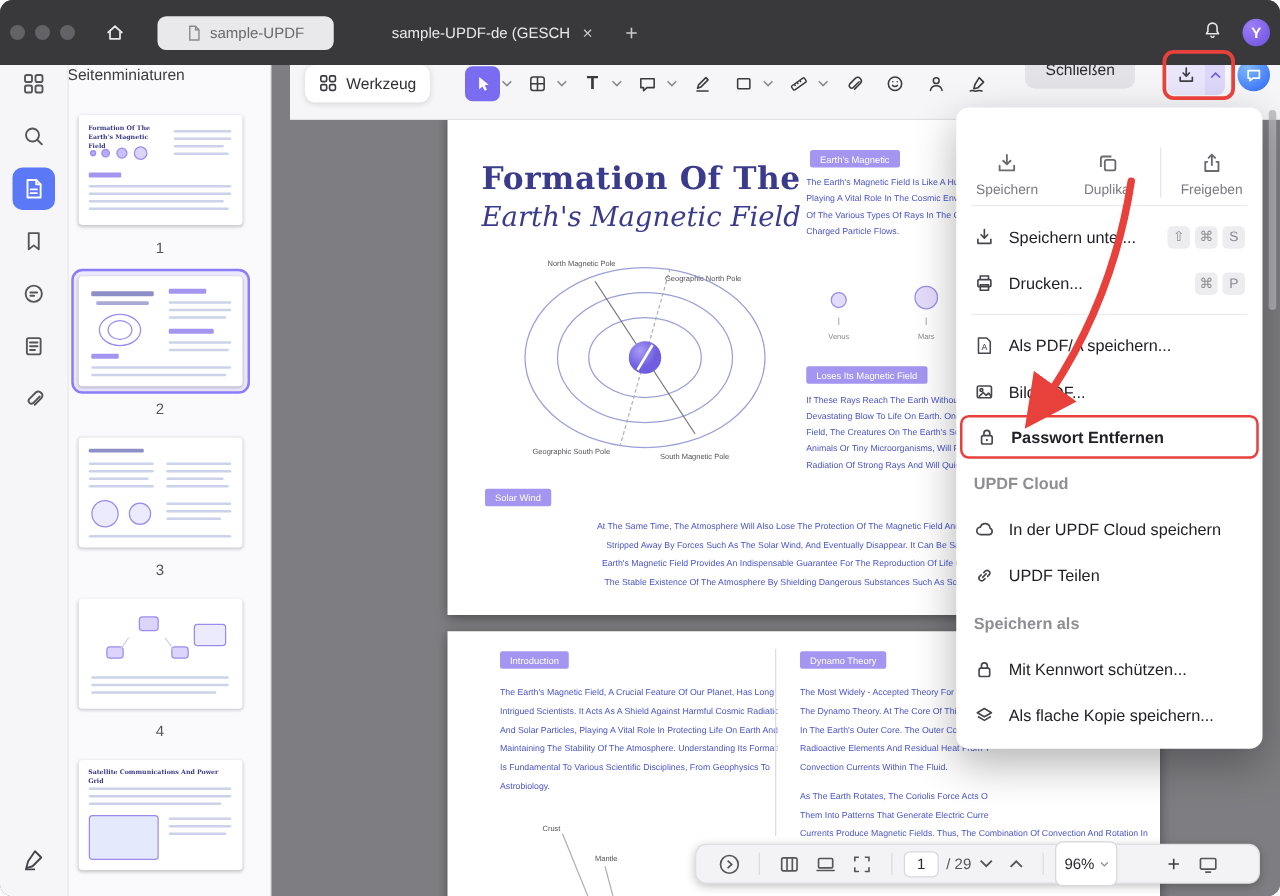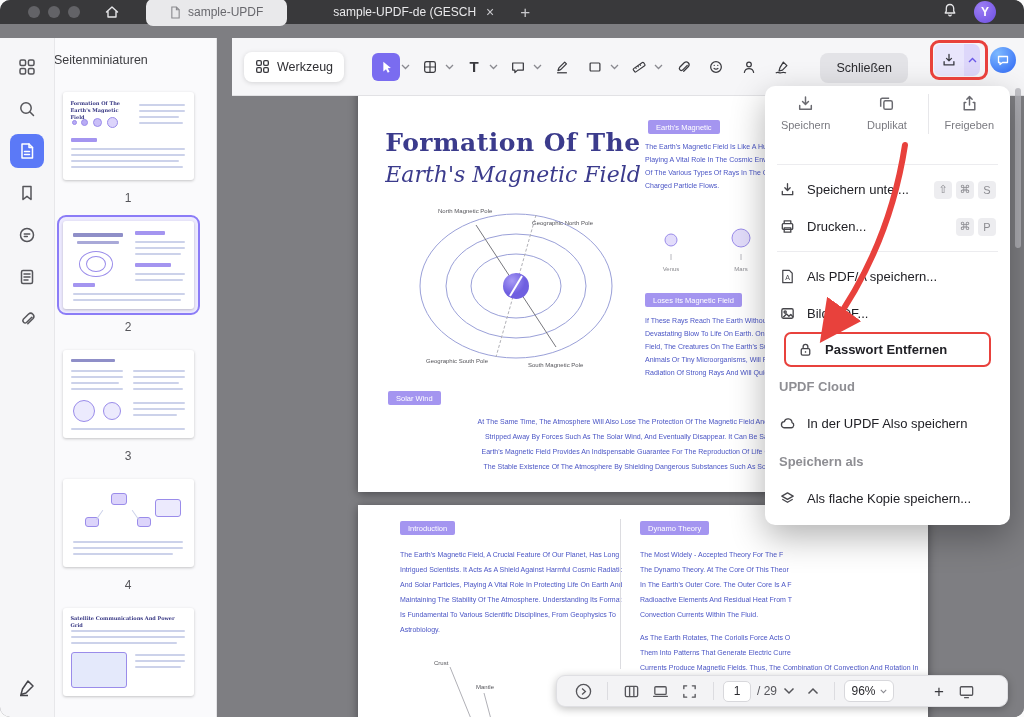--- a/index.html
+++ b/index.html
@@ -1,19 +1,19 @@
 <!DOCTYPE html>
 <html><head>
 <meta charset="utf-8">
 <style>
 *{box-sizing:border-box;margin:0;padding:0}
 html,body{width:1024px;height:717px;overflow:hidden;background:#fafafa;font-family:"Liberation Sans",sans-serif}
 .app{position:relative;width:1024px;height:717px;border-radius:10px;overflow:hidden;background:#7e7e82}
 
-.titlebar{position:absolute;top:0;left:0;right:0;height:24px;background:#39393b;display:flex;align-items:center;padding:0 28px;z-index:30}
+.titlebar{position:absolute;top:0;left:0;right:0;height:52px;background:#39393b;display:flex;align-items:center;padding:0 8px;z-index:30}
 .tl{width:12px;height:12px;border-radius:50%;background:#636367;margin-right:8px;flex:none}
 .home{margin:0 0 0 16px;display:flex}
 .tab1{display:flex;align-items:center;gap:7px;background:#e9e9eb;color:#68686d;border-radius:7px;height:27px;padding:0 24px;font-size:12px;margin-left:26px}
 .tab2{display:flex;align-items:center;gap:10px;color:#e9e9eb;font-size:12px;margin-left:46px}
 .tab2 .x{color:#c9c9cd;font-size:14px;line-height:1}
 .newtab{color:#c9c9cd;font-size:17px;margin-left:26px;line-height:1}
 .tb-right{margin-left:auto;display:flex;align-items:center;gap:16px}
 .avatar{width:22px;height:22px;border-radius:50%;background:radial-gradient(circle at 32% 28%,#9d7ef5,#6d4fe0);color:#fff;font-size:12px;font-weight:bold;display:flex;align-items:center;justify-content:center}
 
 .iconbar{position:absolute;top:38px;left:0;width:55px;bottom:0;background:#f6f6f8;border-right:1px solid #e7e7ea;display:flex;flex-direction:column;align-items:center;padding-top:12px;gap:8px;z-index:20}
@@ -35,59 +35,59 @@
 .t-title{position:absolute;font-family:"DejaVu Serif",serif;font-weight:bold;color:#3a3a85;font-size:5px;line-height:7px}
 
 .toolbar{position:absolute;top:38px;left:232px;right:0;height:58px;background:#f6f6f8;border-bottom:1px solid #e2e2e5;display:flex;align-items:center;z-index:21}
 .wkz{display:flex;align-items:center;gap:7px;background:#fff;border-radius:8px;height:30px;padding:0 11px;margin-left:12px;font-size:12.5px;color:#2f2f33;box-shadow:0 1px 5px rgba(0,0,0,.14)}
 .tools{display:flex;align-items:center;margin-left:28px}
 .tool{display:flex;align-items:center;margin-right:5px}
 .tbtn{width:28px;height:28px;border-radius:6px;display:flex;align-items:center;justify-content:center;color:#3a3a3f}
 .tbtn.active{background:#7a6cf0}
 .chev{width:11px;display:flex;justify-content:center}
 .tT{font-size:15px;font-weight:bold;color:#3a3a3f}
-.close-btn{position:absolute;right:116px;top:15px;height:30px;padding:0 16px;background:#e3e3e7;border-radius:8px;font-size:12.5px;color:#2b2b2f;display:flex;align-items:center}
+.close-btn{position:absolute;right:116px;top:3px;height:30px;padding:0 16px;background:#e3e3e7;border-radius:8px;font-size:12.5px;color:#2b2b2f;display:flex;align-items:center}
 .save-group{position:absolute;right:44px;top:6px;height:32px;display:flex;border-radius:7px;overflow:hidden}
 .save-main{width:30px;background:#e9e6fc;display:flex;align-items:center;justify-content:center}
 .save-chev{width:16px;background:#ddd7fa;display:flex;align-items:center;justify-content:center}
 .ai-btn{position:absolute;right:8px;top:9px;width:26px;height:26px;border-radius:50%;background:radial-gradient(circle at 30% 25%,#7db9ff,#2e66f4);display:flex;align-items:center;justify-content:center}
 
 .docarea{position:absolute;top:82px;left:232px;right:0;bottom:0;background:#7e7e82;overflow:hidden;z-index:1}
 .page{position:absolute;left:126px;width:570px;background:#fff;box-shadow:0 2px 9px rgba(0,0,0,.4);overflow:hidden}
 .page1{top:6px;height:404px}
 .page2{top:423px;height:300px}
 .badge{position:absolute;background:#a495f0;color:#fff;font-size:7.5px;padding:2.5px 8px;border-radius:2px;white-space:nowrap}
 .dline{font-size:7px;line-height:13px;color:#4a55c5;white-space:nowrap;overflow:hidden}
 .dcol{position:absolute;overflow:hidden}
 .ptitle1{position:absolute;left:0;top:40px;width:310px;text-align:center;font-family:"DejaVu Serif",serif;font-weight:bold;font-size:25px;color:#3b3b8c;letter-spacing:.5px}
 .ptitle2{position:absolute;left:0;top:74px;width:310px;text-align:center;font-family:"DejaVu Serif",serif;font-style:italic;font-size:22px;color:#3b3b8c}
 .p2div{position:absolute;left:262px;top:14px;width:1px;height:150px;background:#dcdce0}
 
 .menu{position:absolute;left:765px;top:86px;width:245px;background:#fff;border-radius:10px;box-shadow:0 12px 34px rgba(0,0,0,.3);padding:8px 0;z-index:50}
-.quick{display:flex;align-items:flex-start;height:64px;padding:0 0}
+.quick{display:flex;align-items:flex-end;height:64px;padding:0 0}
 .qitem{flex:1;display:flex;flex-direction:column;align-items:center;gap:6px;font-size:11px;color:#7a7a80}
 .vdiv{width:1px;height:40px;background:#e7e7ea}
 .mdiv{height:1px;background:#ececef;margin:6px 12px}
 .mi{display:flex;align-items:center;height:37px;padding:0 14px;font-size:13px;color:#212126;gap:11px}
 .mi .lbl{flex:1;white-space:nowrap;overflow:hidden}
-.mi.hl{border:2.5px solid #e8413c;border-radius:7px;margin:0 19px;height:35px;font-weight:bold;padding:0 11px}
+.mi.hl{border:2.5px solid #e8413c;border-radius:7px;margin:0 3px;height:35px;font-weight:bold;padding:0 11px}
 .keys{display:flex;gap:4px}
 kbd{min-width:18px;height:18px;border-radius:4px;background:#ededf0;color:#8b8b90;font-size:11px;display:flex;align-items:center;justify-content:center;font-family:"Liberation Sans",sans-serif;padding:0 3px}
 .msec{height:38px;display:flex;align-items:center;padding:0 14px;font-size:13px;font-weight:bold;color:#8e8e93}
 
 .red-save{position:absolute;left:930px;top:40px;width:58px;height:40px;border:3px solid #e8413c;border-radius:9px;z-index:60;pointer-events:none}
 .arrow-svg{position:absolute;left:790px;top:100px;z-index:70;pointer-events:none}
 .scrollthumb{position:absolute;right:3px;top:88px;width:6px;height:160px;background:#b7b7bb;border-radius:3px;opacity:.8;z-index:25}
 
 .statusbar{position:absolute;left:556px;top:675px;width:452px;height:32px;background:#f3f3f5;border:1px solid #dfdfe3;border-radius:9px;box-shadow:0 2px 8px rgba(0,0,0,.25);display:flex;align-items:center;padding:0 12px;z-index:40}
 .sb-sep{width:1px;height:18px;background:#dcdce0;margin:0 9px}
 .sb-ic{display:flex;align-items:center;justify-content:center;margin:0 6px}
 .pagebox{width:28px;height:21px;background:#fff;border:1px solid #d8d8dc;border-radius:5px;font-size:12px;color:#2b2b2f;display:flex;align-items:center;justify-content:center;margin-right:6px}
 .ptotal{font-size:12px;color:#55555a;margin-right:0}
-.zoombox{width:50px;height:22px;background:#fff;border:1px solid #d8d8dc;border-radius:6px;font-size:12px;color:#2b2b2f;display:flex;align-items:center;justify-content:center;gap:4px}
+.zoombox{width:50px;height:36px;background:#fff;border:1px solid #d8d8dc;border-radius:6px;font-size:12px;color:#2b2b2f;display:flex;align-items:center;justify-content:center;gap:4px}
 .plusbtn{font-size:17px;color:#3a3a3f;margin:0 8px 0 40px;line-height:1}
 </style>
 </head>
 <body>
 
 <div class="app">
 
   <header class="titlebar">
     <span class="tl"></span>
     <span class="tl"></span>
@@ -600,24 +600,39 @@
           <path d="M9 10.8v1.6"></path>
         </svg>
       <span class="lbl">Passwort Entfernen</span>
     </div>
 
     <div class="msec">UPDF Cloud</div>
     <div class="mi">
       <svg width="17" height="17" viewBox="0 0 18 18" fill="none" stroke="#46464b" stroke-width="1.4" stroke-linecap="round" stroke-linejoin="round">
           <path d="M6 13.5a3.2 3.2 0 0 1-.4-6.4 4.2 4.2 0 0 1 8.2 1 2.8 2.8 0 0 1-.8 5.4z"></path>
         </svg>
-      <span class="lbl">In der UPDF Also speichern</span>
+      <span class="lbl">In der UPDF Cloud speichern</span>
+    </div>
+    <div class="mi">
+      <svg width="17" height="17" viewBox="0 0 18 18" fill="none" stroke="#46464b" stroke-width="1.4" stroke-linecap="round" stroke-linejoin="round">
+          <path d="M7.5 10.5l3-3"></path>
+          <path d="M8.5 6.5 10 5a2.3 2.3 0 0 1 3.2 3.2l-1.5 1.5"></path>
+          <path d="M9.5 11.5 8 13a2.3 2.3 0 0 1-3.2-3.2l1.5-1.5"></path>
+        </svg>
+      <span class="lbl">UPDF Teilen</span>
     </div>
 
     <div class="msec">Speichern als</div>
+    <div class="mi">
+      <svg width="17" height="17" viewBox="0 0 18 18" fill="none" stroke="#46464b" stroke-width="1.4" stroke-linejoin="round">
+          <rect x="4.5" y="8" width="9" height="7" rx="1.5"></rect>
+          <path d="M6.5 8V6a2.5 2.5 0 0 1 5 0v2"></path>
+        </svg>
+      <span class="lbl">Mit Kennwort schützen...</span>
+    </div>
     <div class="mi">
       <svg width="17" height="17" viewBox="0 0 18 18" fill="none" stroke="#46464b" stroke-width="1.4" stroke-linejoin="round">
           <path d="M9 3l6 3.5L9 10 3 6.5z"></path>
           <path d="M3.5 9.8 9 13l5.5-3.2"></path>
         </svg>
       <span class="lbl">Als flache Kopie speichern...</span>
     </div>
   </div>
 
   <div class="red-save"></div>

